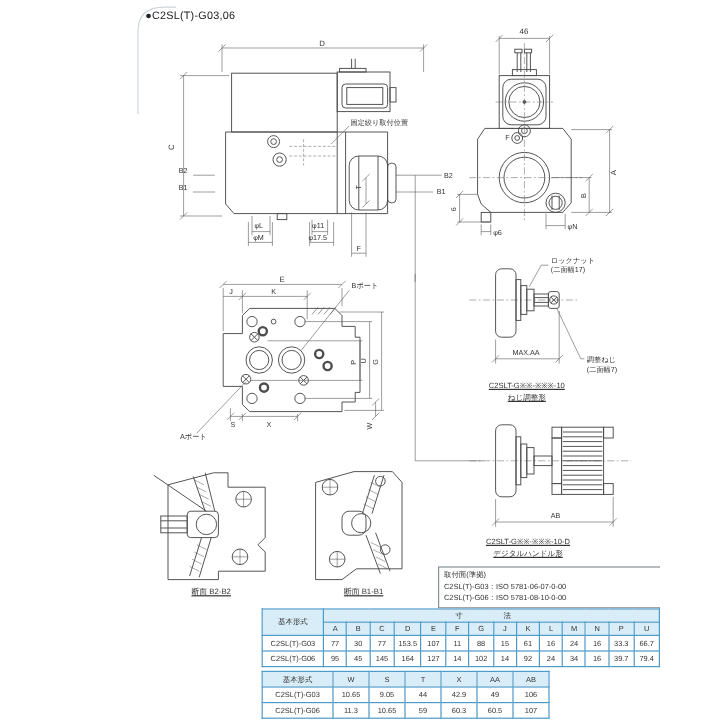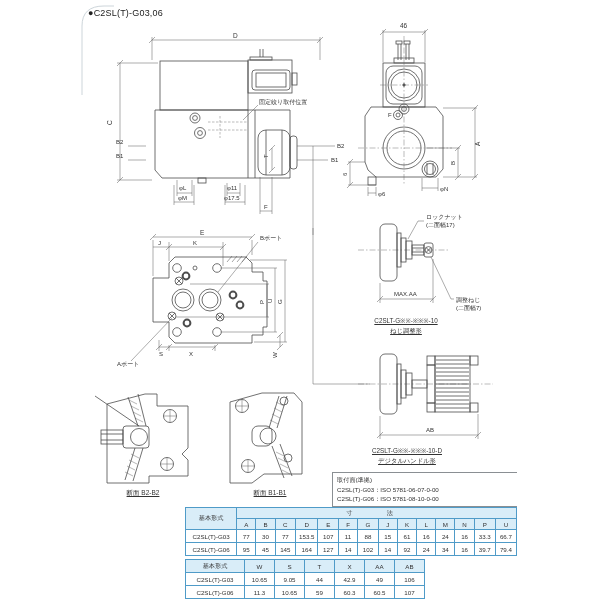--- a/index.html
+++ b/index.html
@@ -1,17 +1,17 @@
 <!DOCTYPE html>
 <html><head>
 <meta charset="utf-8">
 <style>
   html,body{margin:0;padding:0;background:#fff;}
   .page{position:relative;width:517px;height:600px;background:#ffffff;overflow:hidden;
-        font-family:"Liberation Sans",sans-serif;color:#333;}
+        font-family:"Liberation Sans",sans-serif;color:#333;margin-left:33px;}
   .abs{position:absolute;}
   .title{font-size:9px;color:#222;letter-spacing:.2px;}
   .cap{font-size:6.5px;text-align:center;color:#333;}
   .cap u{text-decoration:underline;}
   .model-caption{font-size:6.3px;text-align:center;color:#333;text-decoration:underline;}
   .mountbox{border:0.8px solid #8a8f93;font-size:6.2px;line-height:9.5px;padding:2px 4px;color:#333;background:#fff;}
   svg text{font-family:"Liberation Sans",sans-serif;font-size:6.5px;fill:#333;}
   svg text.sm{font-size:6px;}
   table{border-collapse:collapse;table-layout:fixed;background:#fff;}
   th,td{border:0.6px solid #4f9bc8;text-align:center;vertical-align:middle;

